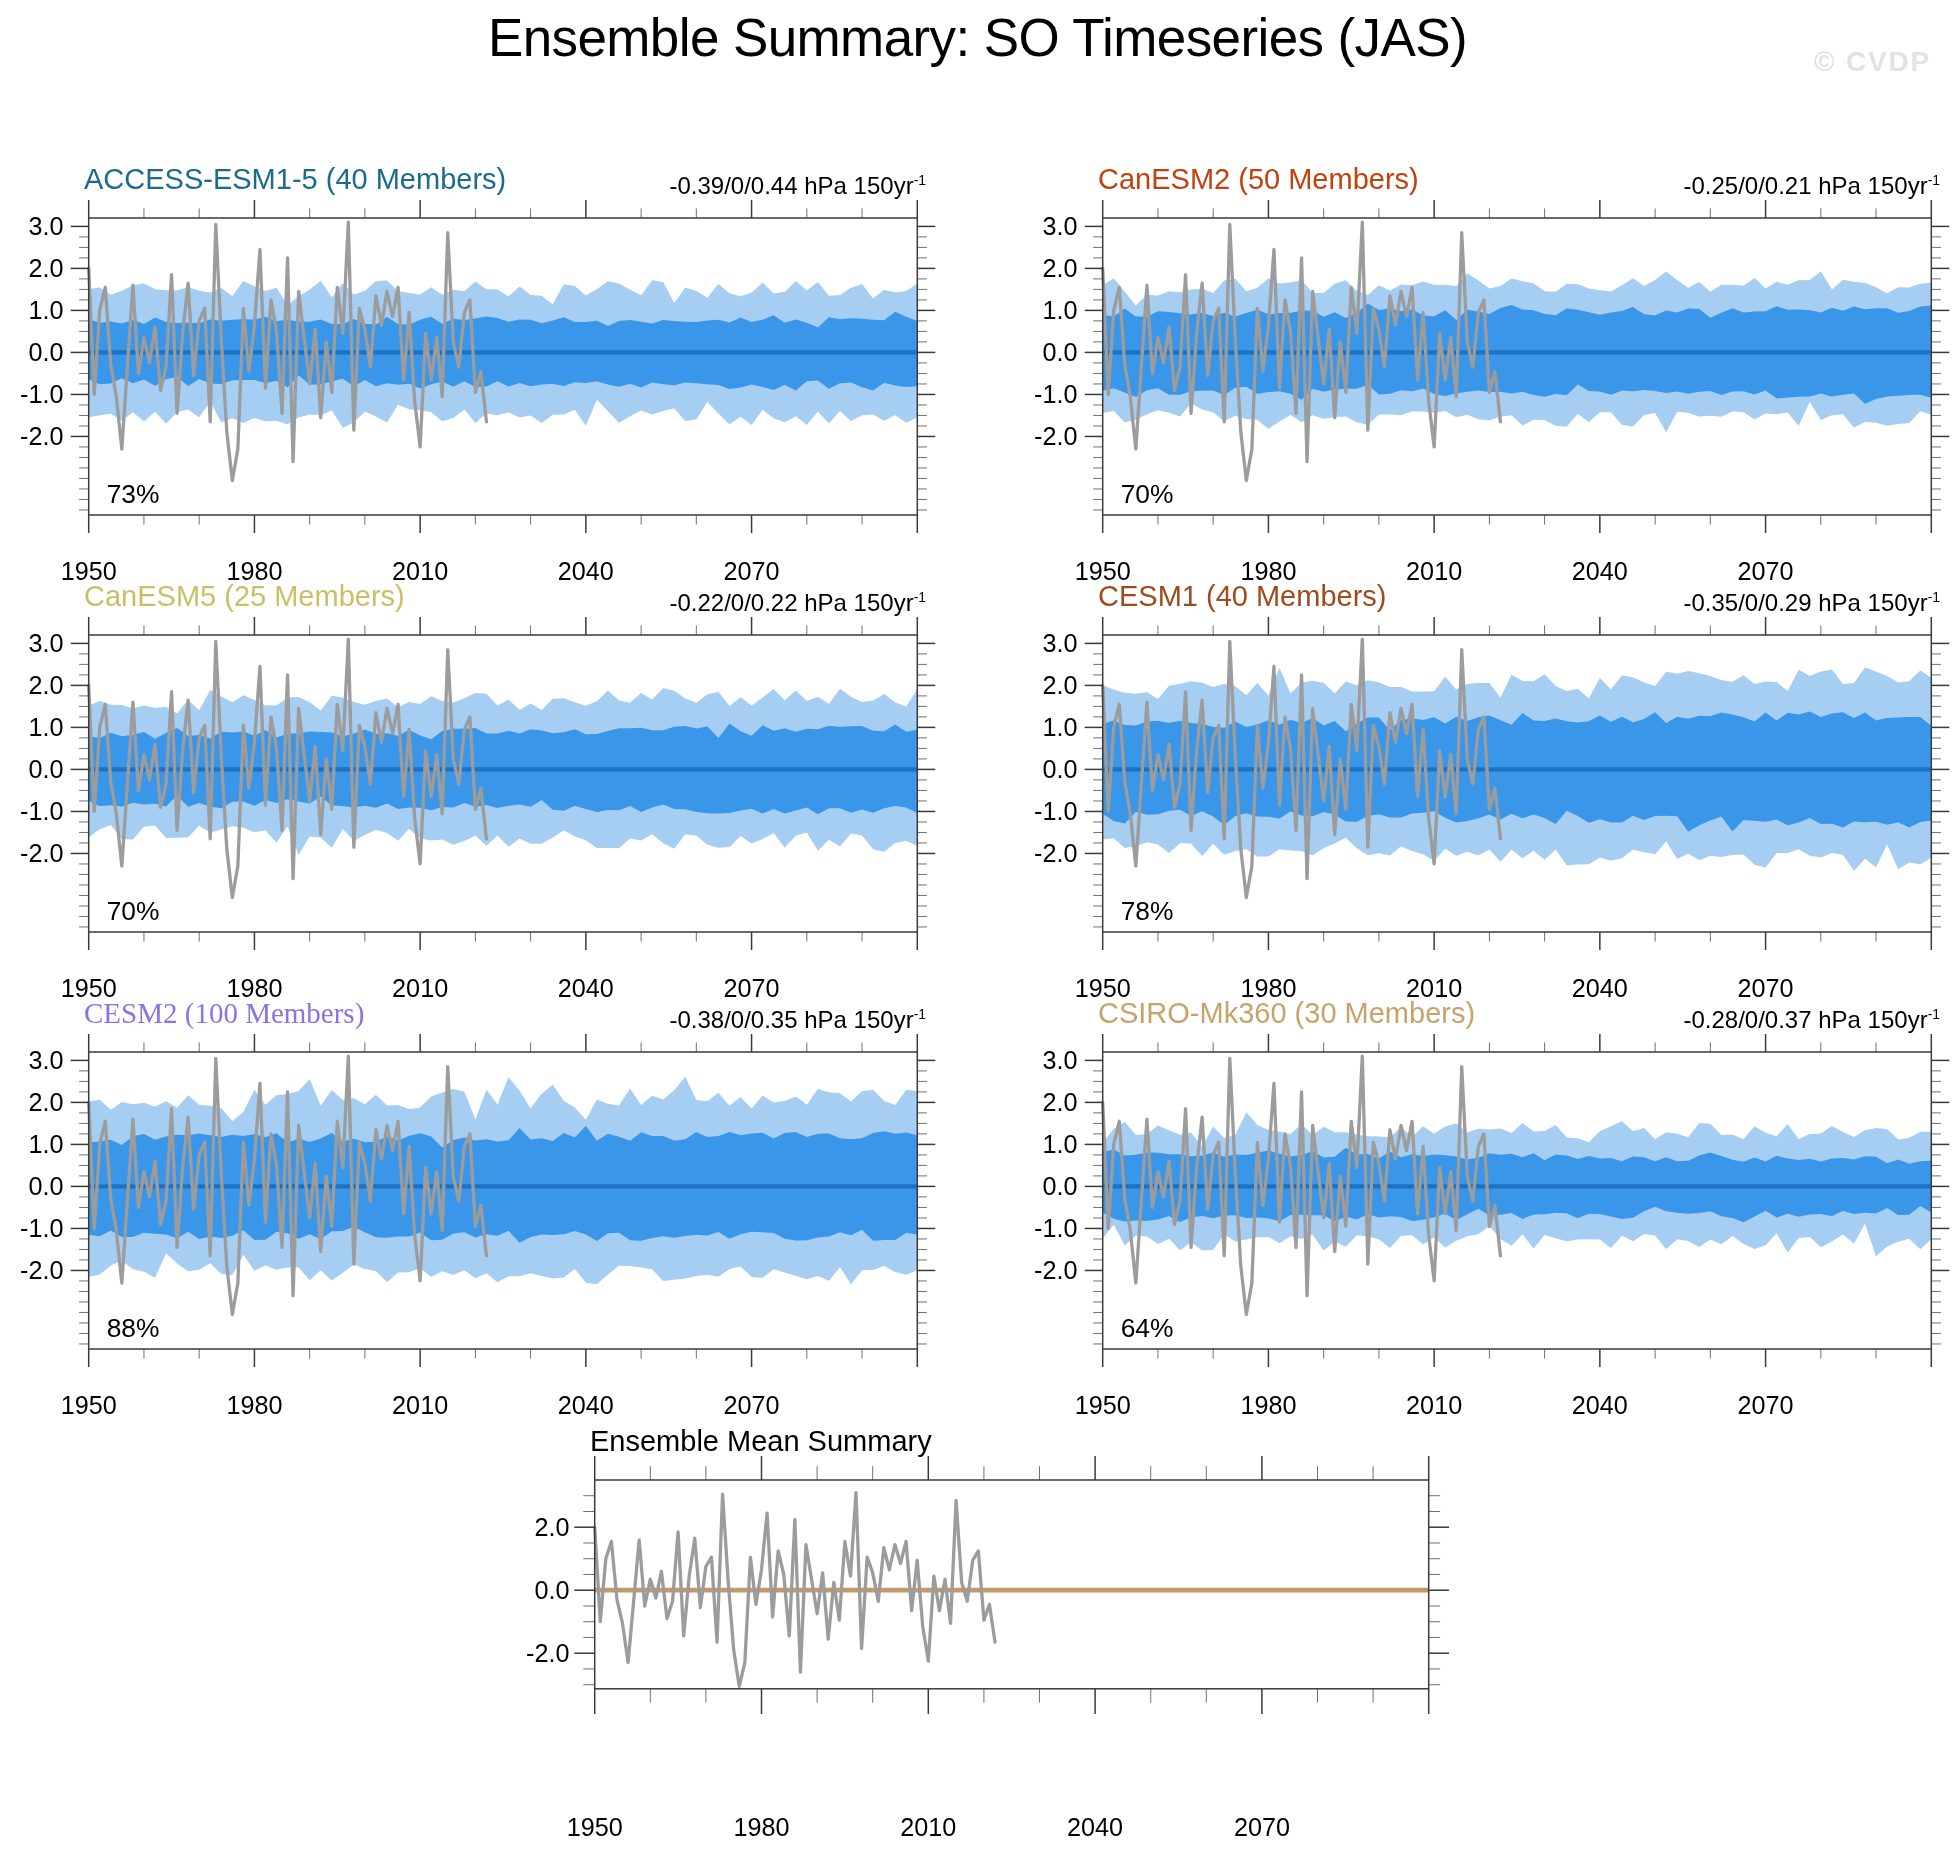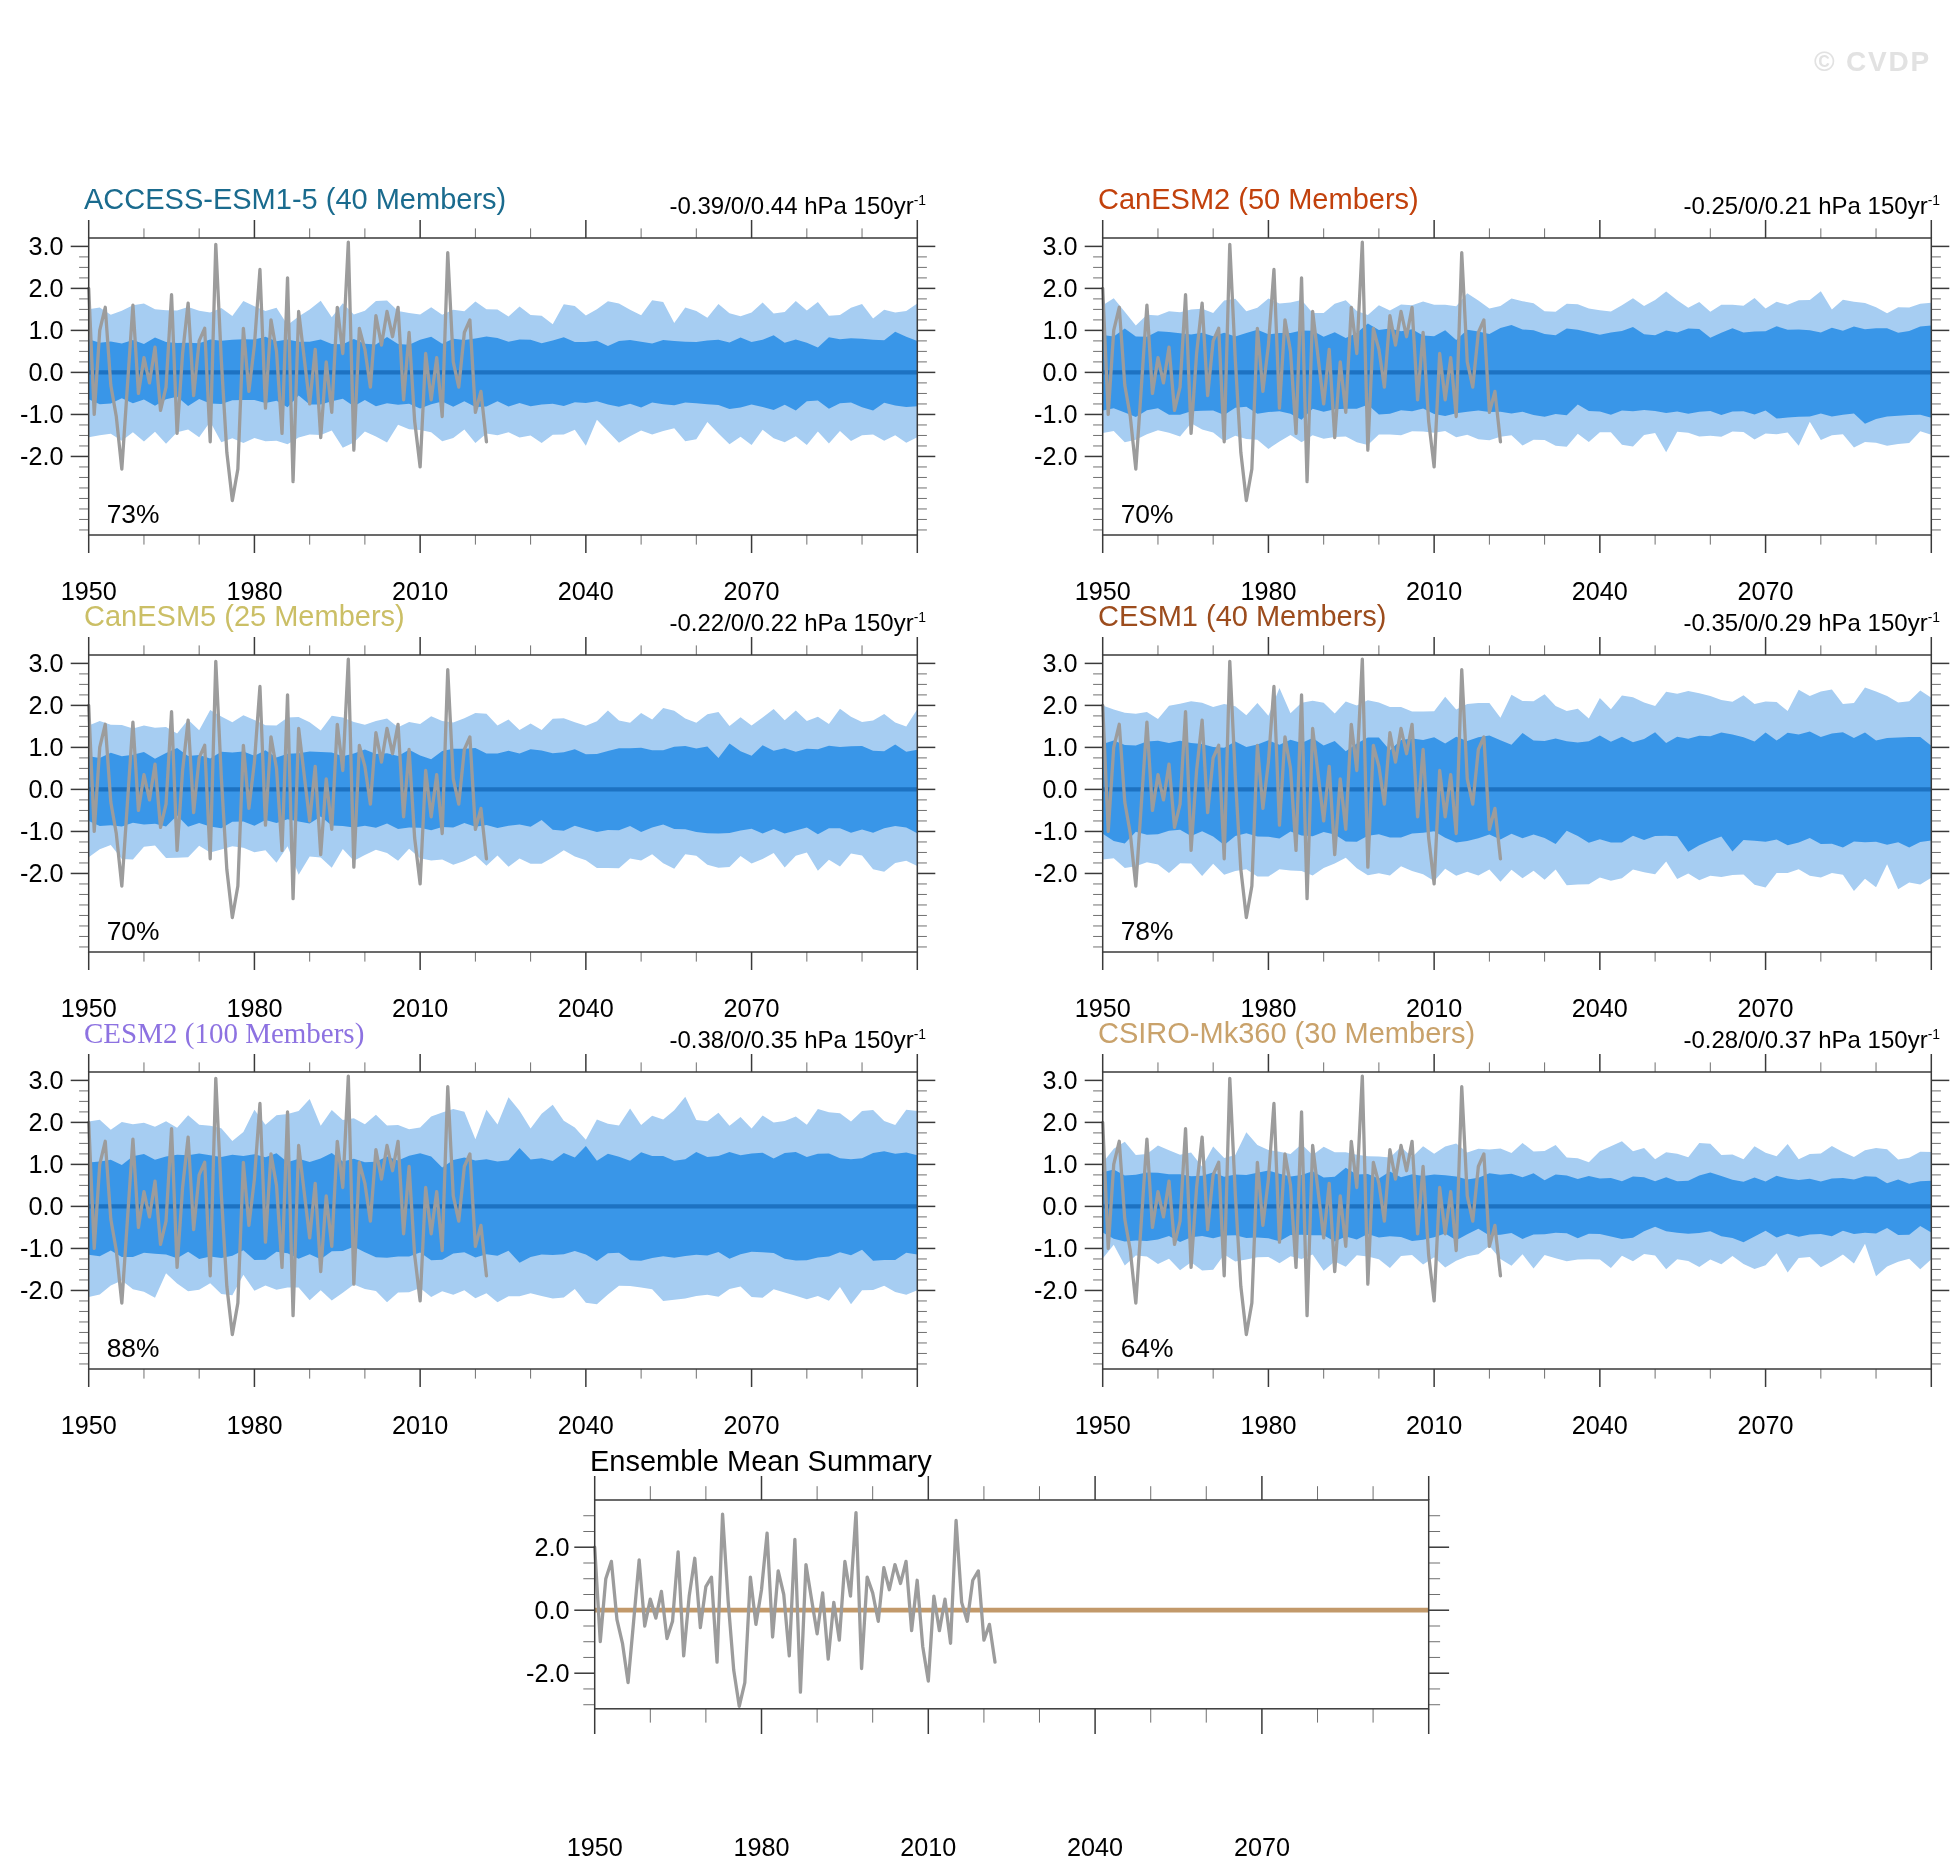--- a/index.html
+++ b/index.html
@@ -2,30 +2,31 @@
 <html style="font-size:9.6px"><head>
 <meta charset="utf-8">
 <style>
   html,body{margin:0;padding:0;background:#fff;}
   body{font-family:"Liberation Sans", sans-serif;color:#000;}
   #page{position:relative;width:1955px;height:1869px;background:#ffffff;overflow:hidden;}
   .main-title{position:absolute;left:0;top:7.2px;width:100%;text-align:center;font-size:53px;letter-spacing:-0.6px;}
   .subtitle{position:absolute;left:0;top:77px;width:100%;text-align:center;font-size:26.4px;color:#9b9b9b;}
   .subtitle sup, .ptrend sup{font-size:0.58em;}
   .watermark{position:absolute;right:24px;top:46px;font-size:28px;font-weight:bold;color:#e2e2e2;letter-spacing:1.8px;}
-  .panel{position:absolute;width:961px;height:462px;margin-top:20px;}
+  .panel{position:absolute;width:961px;height:462px;}
   .ptitle{position:absolute;left:84px;top:2.4px;font-size:29px;white-space:nowrap;}
   .ptrend{position:absolute;right:35px;top:10.8px;font-size:24px;color:#000;white-space:nowrap;}
   .pchart{position:absolute;left:0;top:33px;}
   svg text{font-family:"Liberation Sans", sans-serif;}
 </style>
 </head>
 <body>
 
 <div id="page">
+  <div class="main-title">Ensemble Summary: SO Timeseries (JAS)</div>
   <div class="watermark">© CVDP</div>
 
   <div id="panels">
       <div class="panel" style="left: 0px; top: 161px;">
       <div class="ptitle" style="color: rgb(26, 107, 142);">ACCESS-ESM1-5 (40 Members)</div>
       <div class="ptrend"><span>-0.39/0/0.44 hPa 150yr</span><sup>-1</sup></div>
       <svg class="pchart" width="961" height="420" viewBox="0 0 1600 700">
           <polygon points="147,158.7 165.4,156 183.8,167.9 202.2,161.2 220.7,152.1 239.1,149.1 257.5,158.8 275.9,160.3 294.3,160.9 312.7,155 331.1,161.1 349.5,164.1 368,156.8 386.4,169.8 404.8,145.1 423.2,153.7 441.6,161.6 460,156.3 478.4,185.1 496.9,170.7 515.3,159.1 533.7,144.7 552.1,171.9 570.5,148.8 588.9,167.6 607.3,161.1 625.7,144.8 644.2,144.2 662.6,161.7 681,165.2 699.4,167.7 717.8,155.6 736.2,168 754.6,159.4 773.1,162.2 791.5,145.9 809.9,158.9 828.3,159.3 846.7,170.8 865.1,154.1 883.5,168.4 901.9,169.4 920.4,183.9 938.8,150.3 957.2,153.4 975.6,169.1 994,158.6 1012.4,145.3 1030.8,149.2 1049.3,159.7 1067.7,168.9 1086.1,143.7 1104.5,146.6 1122.9,181.5 1141.3,155.9 1159.7,161.7 1178.1,172.8 1196.6,150.2 1215,165.5 1233.4,170.3 1251.8,164.3 1270.2,147.6 1288.6,166 1307,163.4 1325.5,145 1343.9,160.9 1362.3,146.8 1380.7,169.6 1399.1,168.5 1417.5,156.4 1435.9,150.1 1454.3,174 1472.8,159.4 1491.2,164.1 1509.6,161.8 1528,149 1528,372 1509.6,381.3 1491.2,368.9 1472.8,377.9 1454.3,367.5 1435.9,368.9 1417.5,378.5 1399.1,361.5 1380.7,382.4 1362.3,362.5 1343.9,384.8 1325.5,370.3 1307,380.3 1288.6,373.8 1270.2,359.5 1251.8,384.9 1233.4,371.1 1215,383.9 1196.6,365.8 1178.1,346.5 1159.7,375.6 1141.3,378.8 1122.9,356.9 1104.5,361.7 1086.1,367.4 1067.7,360.9 1049.3,370.3 1030.8,381.3 1012.4,362 994,343.1 975.6,386.4 957.2,359.6 938.8,367.4 920.4,368 901.9,381.8 883.5,369.3 865.1,372.4 846.7,363.9 828.3,368.8 809.9,365.7 791.5,381.8 773.1,359 754.6,373.4 736.2,378.7 717.8,363.8 699.4,360.2 681,358.6 662.6,351.1 644.2,380.8 625.7,370.8 607.3,362.6 588.9,380.9 570.5,389.4 552.1,360.7 533.7,368.5 515.3,367.7 496.9,372.6 478.4,383.8 460,377.8 441.6,378.7 423.2,373.3 404.8,381.6 386.4,373.9 368,380.4 349.5,346.4 331.1,372 312.7,359 294.3,363.8 275.9,383 257.5,362.9 239.1,379.1 220.7,363.6 202.2,377.8 183.8,366.2 165.4,368.6 147,372.1" fill="#a6cdf2"></polygon>
           <polygon points="147,208.7 165.4,214.7 183.8,212.3 202.2,215.9 220.7,209.9 239.1,216.7 257.5,205.9 275.9,213.5 294.3,215 312.7,214.5 331.1,215.4 349.5,209.2 368,211.1 386.4,209.5 404.8,208.7 423.2,209.2 441.6,204.4 460,212.1 478.4,209.1 496.9,213 515.3,213 533.7,209.1 552.1,216.7 570.5,217.2 588.9,208.3 607.3,216.4 625.7,217.4 644.2,205.1 662.6,216.8 681,218 699.4,209.7 717.8,204.5 736.2,216.4 754.6,208.1 773.1,210.1 791.5,207.4 809.9,204 828.3,206.8 846.7,213 865.1,209.3 883.5,209.5 901.9,215.4 920.4,210.9 938.8,205.5 957.2,213.5 975.6,213.4 994,211.1 1012.4,219.8 1030.8,211.8 1049.3,210.2 1067.7,212.9 1086.1,215.7 1104.5,210.2 1122.9,211.5 1141.3,212.9 1159.7,213.2 1178.1,210.9 1196.6,209.4 1215,214.3 1233.4,205.7 1251.8,213.4 1270.2,209.4 1288.6,202.2 1307,214.7 1325.5,209.1 1343.9,214.4 1362.3,222.7 1380.7,205.3 1399.1,208.6 1417.5,206.9 1435.9,207.9 1454.3,209.7 1472.8,210.4 1491.2,196.2 1509.6,204.7 1528,211.7 1528,320.3 1509.6,321.6 1491.2,319.3 1472.8,314.5 1454.3,327.7 1435.9,322 1417.5,314.1 1399.1,315.6 1380.7,324.5 1362.3,310.8 1343.9,312.2 1325.5,327.4 1307,318.1 1288.6,326.5 1270.2,321.5 1251.8,317.4 1233.4,322.4 1215,325 1196.6,318.2 1178.1,317.2 1159.7,315.3 1141.3,314.1 1122.9,318.9 1104.5,317.2 1086.1,314.1 1067.7,322.3 1049.3,316.3 1030.8,321.1 1012.4,317.7 994,312 975.6,314.8 957.2,313.7 938.8,320.2 920.4,316.2 901.9,317.6 883.5,320.6 865.1,315.1 846.7,321 828.3,312.2 809.9,320.9 791.5,321.7 773.1,312 754.6,321.1 736.2,312.7 717.8,317 699.4,324.2 681,316.3 662.6,317.8 644.2,315.4 625.7,320.6 607.3,309.9 588.9,320.3 570.5,307.8 552.1,312.2 533.7,317.3 515.3,317.6 496.9,302.4 478.4,322 460,311.3 441.6,315 423.2,310.1 404.8,309.8 386.4,310.6 368,316.6 349.5,315.9 331.1,308.5 312.7,320.2 294.3,304.7 275.9,308.8 257.5,319.5 239.1,309 220.7,315.6 202.2,307.1 183.8,316 165.4,317.1 147,308.6" fill="#3996e8"></polygon>
           <line x1="147" y1="264" x2="1528" y2="264" stroke="#1d72c2" stroke-width="7"></line>

